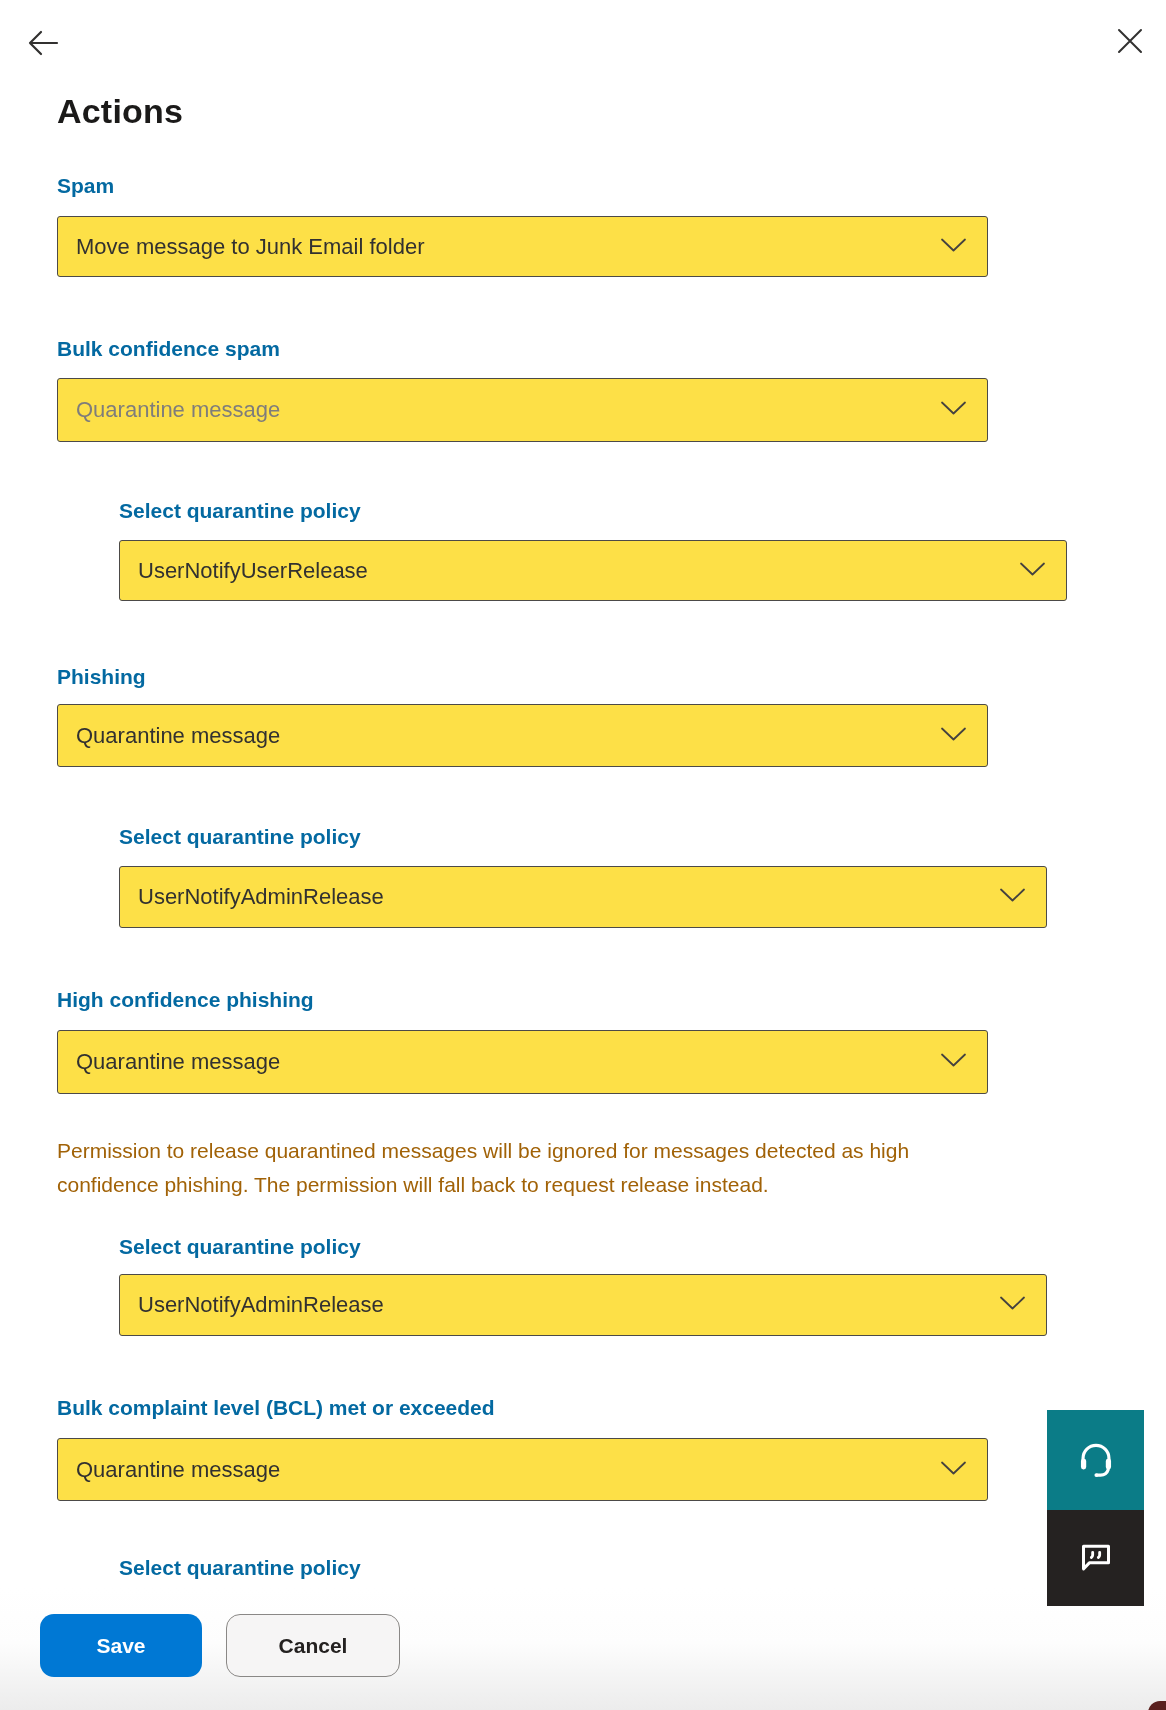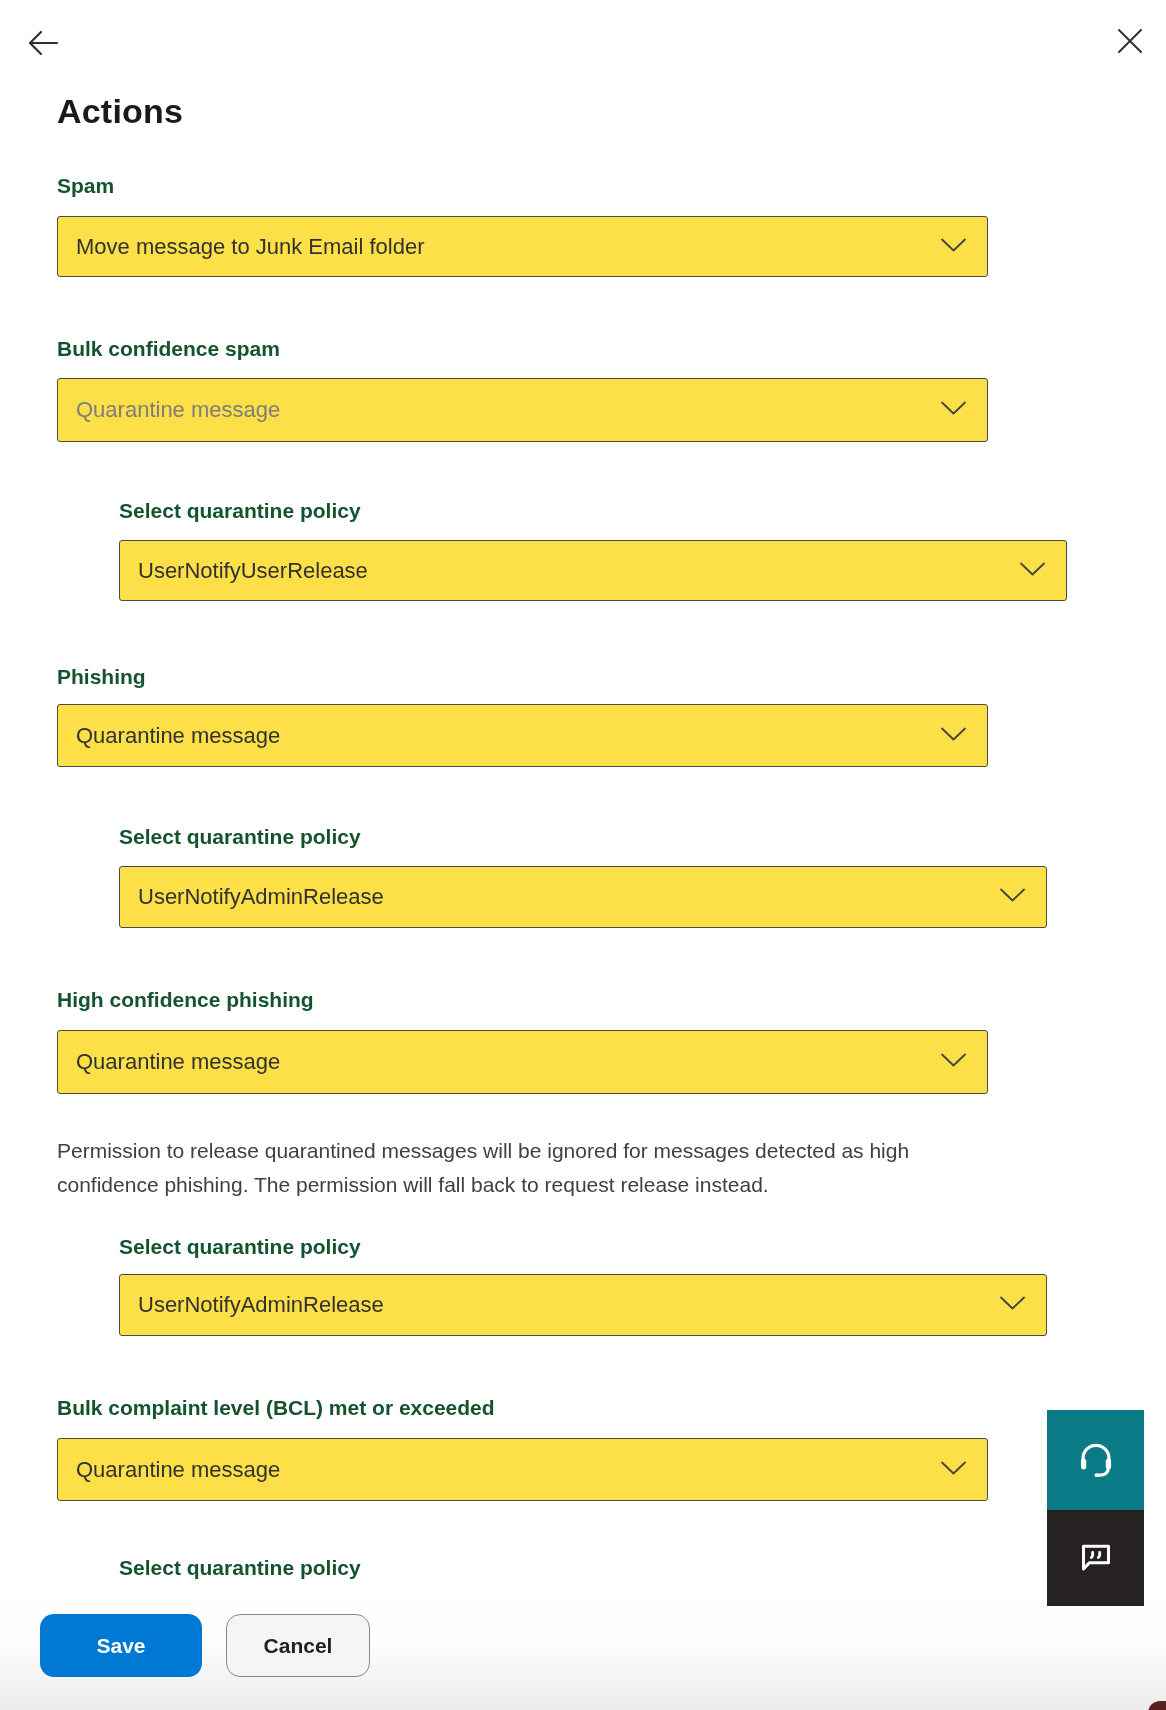--- a/index.html
+++ b/index.html
@@ -36,21 +36,21 @@
     font-weight: 700;
     color: #1b1a19;
     letter-spacing: 0.2px;
   }
 
   
   .field-label {
     position: absolute;
     font-size: 21px;
     font-weight: 600;
-    color: #14532d;
+    color: #0369a1;
     white-space: nowrap;
   }
 
   
   .select {
     position: absolute;
     height: 61px;
     border: 1.5px solid #4c4a48;
     border-radius: 3px;
     background: #fde047;
@@ -74,21 +74,21 @@
     transform: translateY(-50%);
   }
 
   .note {
     position: absolute;
     left: 57px;
     top: 1134px;
     width: 905px;
     font-size: 21px;
     line-height: 34px;
-    color: #404040;
+    color: #a16207;
   }
 
   
   .clipped-label { z-index: 1; }
 
   
   .footer {
     position: absolute;
     left: 0;
     top: 1588px;
@@ -112,21 +112,21 @@
   }
   .btn-primary {
     left: 40px;
     width: 162px;
     background: var(--primary, #0078d4);
     color: #ffffff;
     border: none;
   }
   .btn-default {
     left: 226px;
-    width: 144px;
+    width: 174px;
     background: #f6f5f5;
     color: #242120;
     border: 1px solid #8a8886;
   }
 
   
   .float-btn {
     position: absolute;
     left: 1047px;
     width: 97px;

